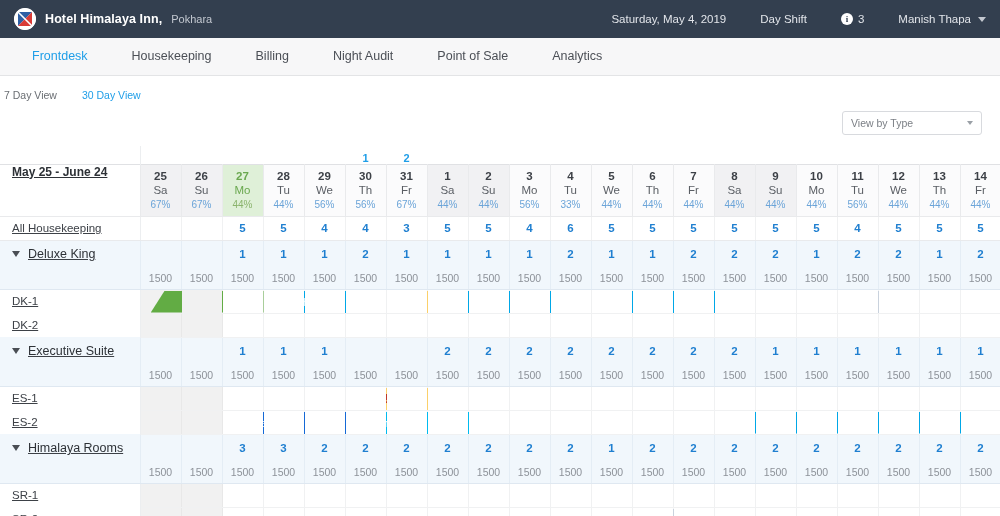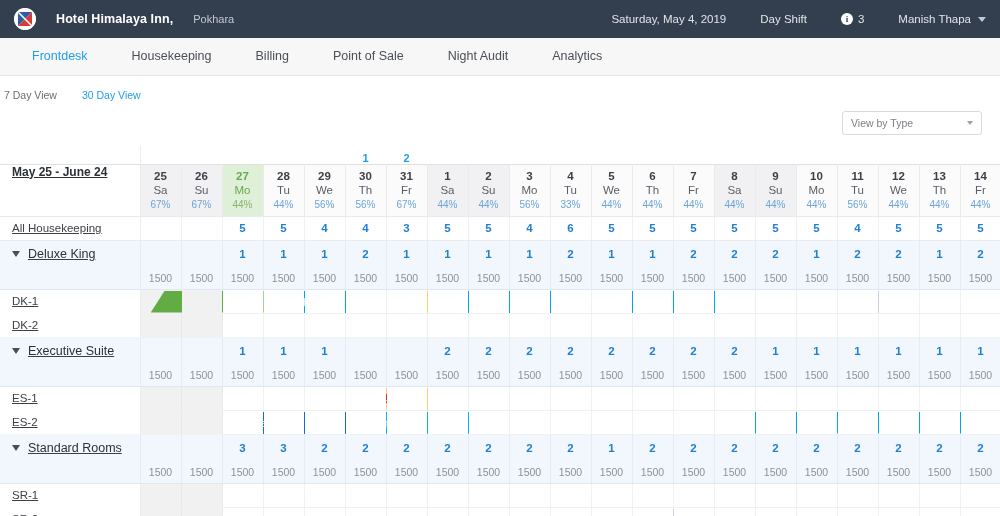--- a/index.html
+++ b/index.html
@@ -13,21 +13,21 @@
 
   
   .topbar {
     height: 38px;
     background: #333f4f;
     display: flex;
     align-items: center;
     padding: 0 14px;
     color: #ffffff;
   }
-  .brand { display: flex; align-items: center; gap: 20px; }
+  .brand { display: flex; align-items: center; gap: 9px; }
   .logo {
     width: 22px; height: 22px; border-radius: 50%;
     background: #ffffff;
     position: relative; overflow: hidden;
     flex: 0 0 auto;
   }
   .logo svg { display: block; }
   .brand-name { font-size: 12.5px; font-weight: bold; letter-spacing: .1px; }
   .brand-city { font-size: 11px; color: #c3c8d0; font-weight: normal; }
   .topbar-right {
@@ -210,22 +210,22 @@
       <span>Manish Thapa</span>
       <span class="caret-d"></span>
     </span>
   </div>
 </div>
 
 <div class="navbar" id="navbar">
     <div class="nav-item active">Frontdesk</div>
     <div class="nav-item">Housekeeping</div>
     <div class="nav-item">Billing</div>
+    <div class="nav-item">Night Audit</div>
     <div class="nav-item">Point of Sale</div>
-    <div class="nav-item">Night Audit</div>
     <div class="nav-item">Analytics</div>
   </div>
 
 <div class="subbar">
   <span class="view-link">7 Day View</span>
   <span class="view-link sel">30 Day View</span>
 </div>
 
 <div class="selectrow">
   <div class="typeselect">
@@ -636,21 +636,21 @@
           <td></td>
           <td></td>
           <td></td>
           <td></td>
           <td></td>
         </tr>
         <tr class="grprow">
           <td class="label-cell">
             <div class="grp-title">
               <span class="tri"></span>
-              <span>Standard Rooms</span>
+              <span>Himalaya Rooms</span>
             </div>
           </td>
           <td class="grpnum"></td>
           <td class="grpnum"></td>
           <td class="grpnum">3</td>
           <td class="grpnum">3</td>
           <td class="grpnum">2</td>
           <td class="grpnum">2</td>
           <td class="grpnum">2</td>
           <td class="grpnum">2</td>

